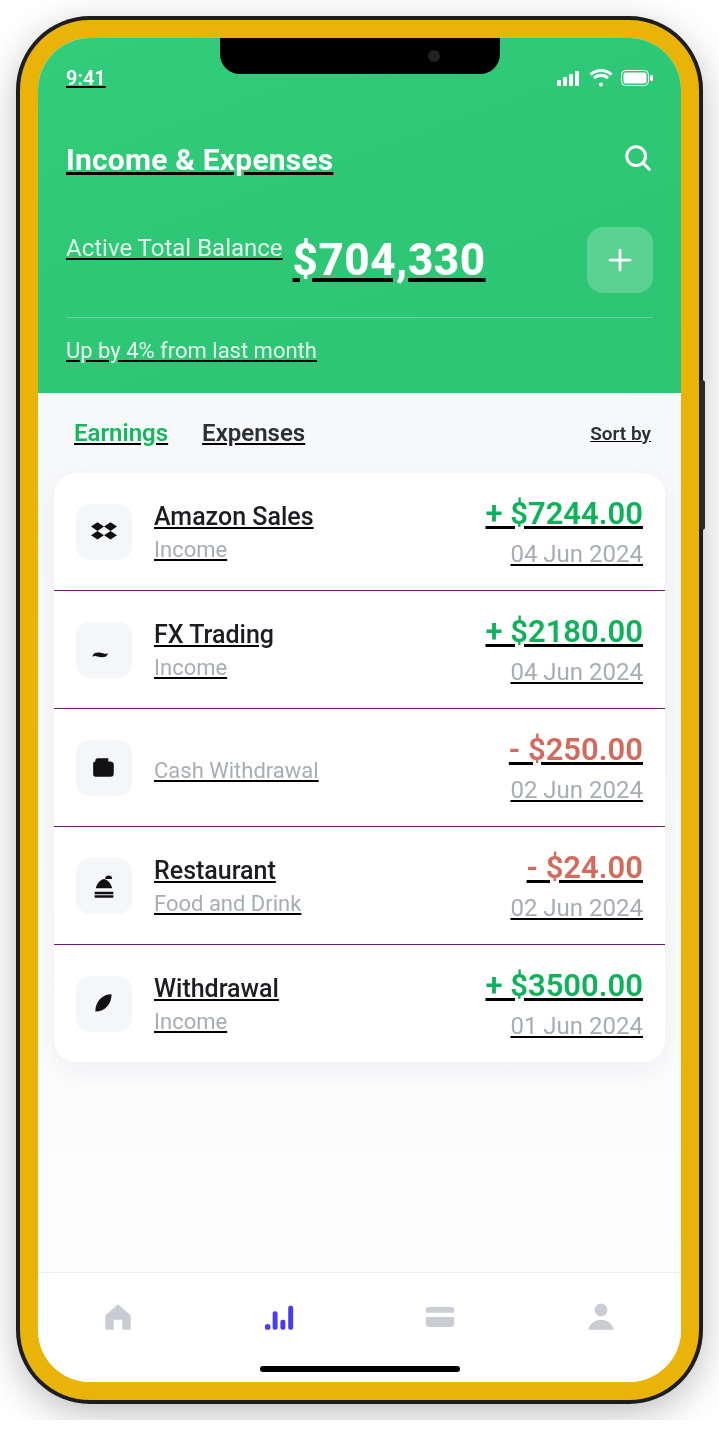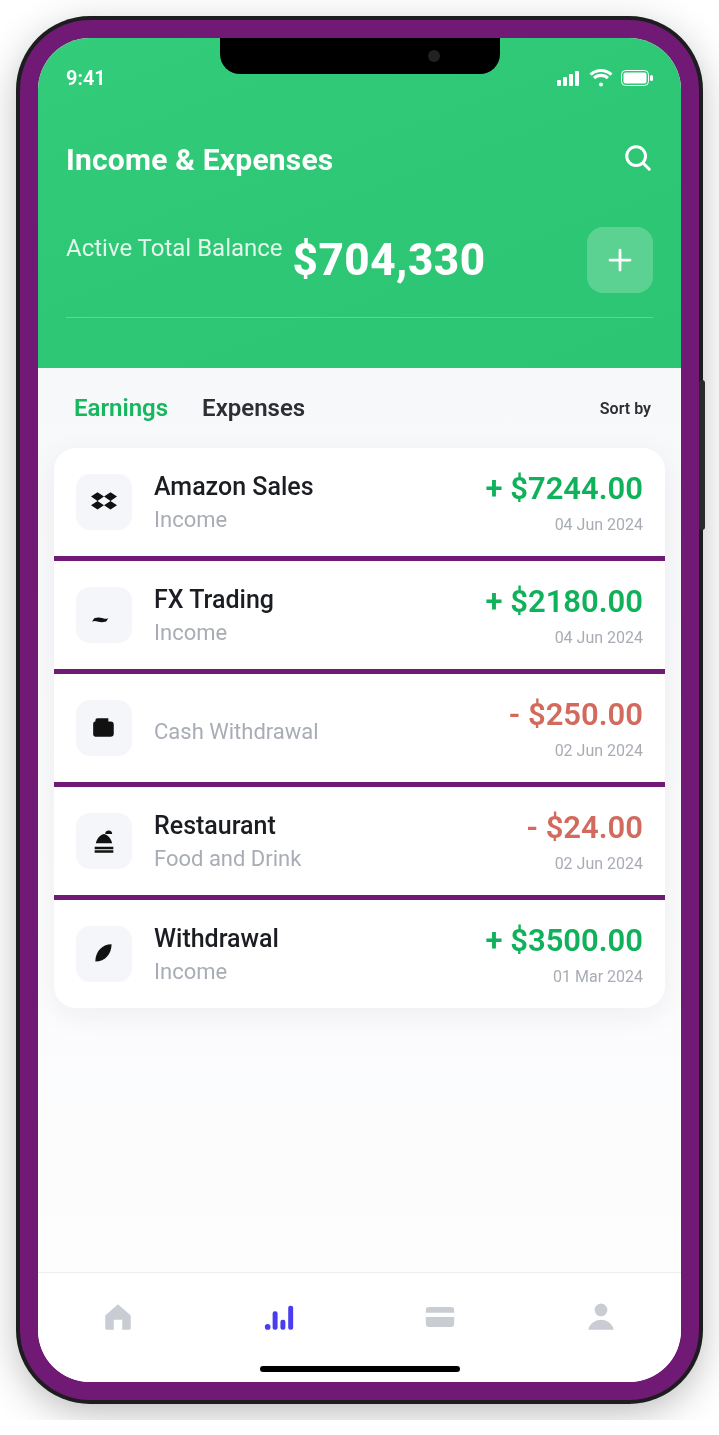--- a/index.html
+++ b/index.html
@@ -1,20 +1,21 @@
 <!DOCTYPE html>
 <html><head>
 <meta charset="utf-8">
 <style>
   * { box-sizing: border-box; margin: 0; padding: 0; font-family: -apple-system, BlinkMacSystemFont, "Segoe UI", Roboto, Helvetica, Arial, sans-serif; }
   body { background: #fff; display: flex; justify-content: center; }
   .device {
     width: 680px; height: 1380px; margin: 20px; border-radius: 70px;
-    background: #701a75; position: relative; padding: 18px;
+    background: #eab308; position: relative; padding: 18px;
     box-shadow: 0 0 0 4px #1d1d1f, 0 10px 40px rgba(0,0,0,.3);
+    text-decoration: underline;
   }
   .screen {
     width: 100%; height: 100%; border-radius: 52px; overflow: hidden;
     background: #fff; position: relative; display: flex; flex-direction: column;
   }
   .notch {
     position: absolute; top: 0; left: 50%; transform: translateX(-50%);
     width: 280px; height: 36px; background: #000; border-bottom-left-radius: 20px;
     border-bottom-right-radius: 20px; z-index: 100;
   }
@@ -41,39 +42,39 @@
   .bal-value { font-size: 44px; font-weight: 800; letter-spacing:.5px;}
   .plus-btn { width:66px; height:66px; border-radius:16px; background: rgba(255,255,255,.22); display:flex; align-items:center; justify-content:center; }
   .sep { height:1px; background: rgba(255,255,255,.25); margin: 24px 0 20px 0; }
   .delta { font-size: 22px; color: rgba(255,255,255,.9); font-weight:400;}
   
   .body { flex:1; background: linear-gradient(#f7f8fa,#fdfdfe); padding: 0 0 0 0; position:relative;}
   .tabs { display:flex; align-items:center; padding: 26px 30px 22px 36px; gap: 34px; }
   .tab { font-size: 24px; font-weight:600; color:#2e2f33; }
   .tab.active { color:#17b75f; }
   .spacer { flex:1; }
-  .sort { font-size: 16px; font-weight:600; color:#2e2f33; }
+  .sort { font-size: 19px; font-weight:600; color:#2e2f33; }
   .card {
     margin: 4px 16px 0 16px; background:#fff; border-radius: 22px;
     box-shadow: 0 8px 30px rgba(30,40,60,.06);
   }
-  .txn { display:flex; align-items:center; padding: 22px 22px; border-bottom:5px solid #701a75; }
+  .txn { display:flex; align-items:center; padding: 22px 22px; border-bottom:1px solid #701a75; }
   .txn:last-child { border-bottom:none; }
   .icn-box{
     width:56px; height:56px; border-radius:14px; background:#f4f6f9; display:flex; align-items:center; justify-content:center; margin-right:22px; flex-shrink:0;
     color:#111;
   }
   .txn-col { flex:1; }
   .txn-title { font-size: 25px; font-weight:500; color:#1b1d22; }
   .txn-sub { font-size: 22px; color:#a8adb5; margin-top:6px; }
   .txn-right { text-align:right; }
   .txn-amount { font-size: 31px; font-weight:600; }
   .pos { color:#0fb15a; }
   .neg { color:#d36a5e; }
-  .txn-date { font-size: 16px; color:#a8adb5; margin-top:8px; }
+  .txn-date { font-size: 24px; color:#a8adb5; margin-top:8px; }
   
   .bottom-nav {
     height: 110px; border-top:1px solid #eceef1; background:#fff;
     display:flex; justify-content: space-around; align-items:center; padding-bottom:18px;
   }
   .nav-item { color:#c9ccd3; }
   .nav-item.active { color:#4a3df0; }
   .nav-item svg { width:34px; height:34px; }
   .home-ind { position:absolute; bottom:10px; left:50%; transform:translateX(-50%); width:200px; height:6px; background:#000; border-radius:4px;}
 </style>
@@ -123,20 +124,21 @@
         </div>
         <div class="plus-btn">
           <svg width="30" height="30" viewBox="0 0 24 24" stroke="#fff" stroke-width="2.2" stroke-linecap="round">
               <line x1="12" y1="4" x2="12" y2="20"></line>
               <line x1="4" y1="12" x2="20" y2="12"></line>
             </svg>
         </div>
       </div>
 
       <div class="sep"></div>
+      <div class="delta">Up by 4% from last month</div>
     </div>
 
     <div class="body">
       <div class="tabs">
         <div class="tab active">Earnings</div>
         <div class="tab">Expenses</div>
         <div class="spacer"></div>
         <div class="sort">Sort by</div>
       </div>
 
@@ -206,21 +208,21 @@
               <svg viewBox="0 0 24 24" width="26" height="26" fill="#111">
                 <path d="M19 3c0 9-6 16-15 16 0-9 6-16 15-16z"></path>
               </svg>
             </div>
     <div class="txn-col">
       <div class="txn-title">Withdrawal</div>
       <div class="txn-sub">Income</div>
     </div>
     <div class="txn-right">
       <div class="txn-amount pos">+ $3500.00</div>
-      <div class="txn-date">01 Mar 2024</div>
+      <div class="txn-date">01 Jun 2024</div>
     </div>
           </div>
         </div>
     </div>
 
     <div class="bottom-nav">
       <div class="nav-item">
         <svg viewBox="0 0 24 24" fill="currentColor">
             <path d="M3 11 12 3l9 8v9a1 1 0 0 1-1 1h-5v-7H9v7H4a1 1 0 0 1-1-1v-9z"></path>
           </svg>

